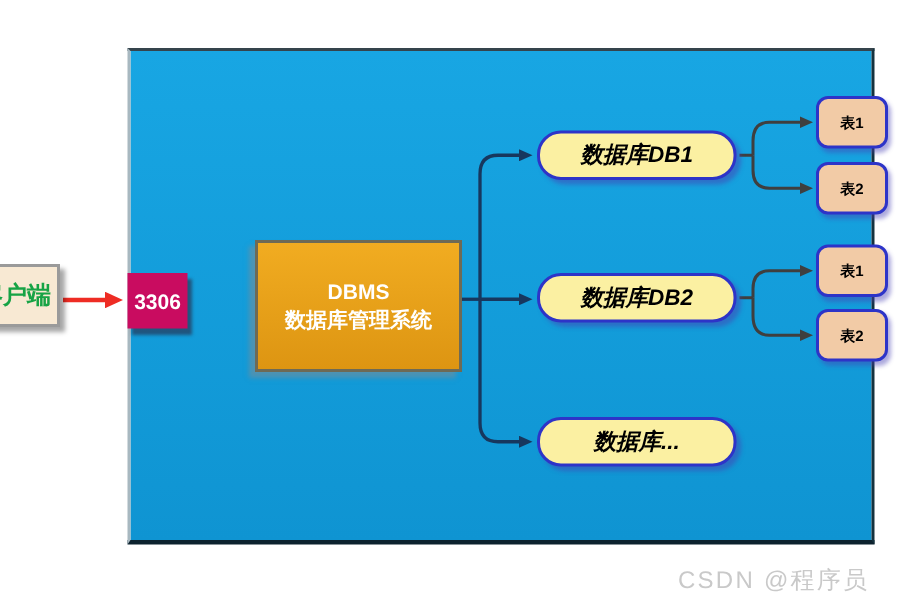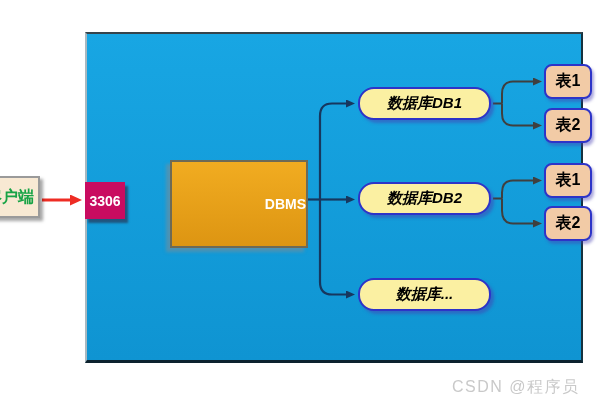--- a/index.html
+++ b/index.html
@@ -37,37 +37,37 @@
     background:var(--port-magenta);color:#ffffff;
     box-shadow:3px 4px 2px rgba(45,15,35,.5);
     display:flex;align-items:center;justify-content:center;
     font-weight:bold;font-size:14px;
   }
   .dbms-box{
     left:170px;top:160px;width:138px;height:88px;
     background:linear-gradient(180deg,var(--dbms-top),var(--dbms-bottom));
     border:2px solid #6e6a55;color:#ffffff;
     box-shadow:-4px 4px 3px rgba(125,140,150,.55);
-    display:flex;flex-direction:column;align-items:flex-end;justify-content:center;
+    display:flex;flex-direction:column;align-items:center;justify-content:center;
     font-weight:bold;font-size:14px;line-height:19px;text-align:center;
   }
   .db-node{
     left:358px;width:133px;height:33px;
     background:var(--db-yellow);border:2px solid var(--node-border);
     border-radius:16px;box-shadow:3px 3px 3px rgba(70,65,180,.5);
     display:flex;align-items:center;justify-content:center;
     font-weight:bold;font-size:15px;color:#000;font-style:italic;
   }
   .db-1{top:87px;} .db-2{top:182px;} .db-3{top:278px;text-align:right;}
   .table-node{
     left:544px;width:48px;height:35px;
     background:var(--table-peach);border:2px solid var(--node-border);
     border-radius:8px;box-shadow:2px 3px 3px rgba(70,65,180,.45);
     display:flex;align-items:center;justify-content:center;
-    font-weight:bold;font-size:16px;color:#000;
+    font-weight:bold;font-size:10px;color:#000;
   }
   .t-1{top:64px;} .t-2{top:108px;} .t-3{top:163px;} .t-4{top:206px;}
   .conn-svg{left:0;top:0;width:600px;height:400px;pointer-events:none;}
   .p-navy{stroke:var(--conn-navy);stroke-width:2.2;fill:none;}
   .p-gray{stroke:var(--conn-gray);stroke-width:2;fill:none;}
   .p-red{stroke:var(--arrow-red);stroke-width:3;fill:none;}
   .mk-navy{fill:var(--conn-navy);}
   .mk-gray{fill:var(--conn-gray);}
   .mk-red{fill:var(--arrow-red);}
   .watermark{
@@ -121,20 +121,21 @@
 <div class="abs client-box">
   <span>客户端</span>
 </div>
 
 <div class="abs port-box">
   <span>3306</span>
 </div>
 
 <div class="abs dbms-box">
   <span>DBMS</span>
+  <span>数据库管理系统</span>
 </div>
 
 <div class="abs db-node db-1">
   <span>数据库DB1</span>
 </div>
 <div class="abs db-node db-2">
   <span>数据库DB2</span>
 </div>
 <div class="abs db-node db-3">
   <span>数据库...</span>

